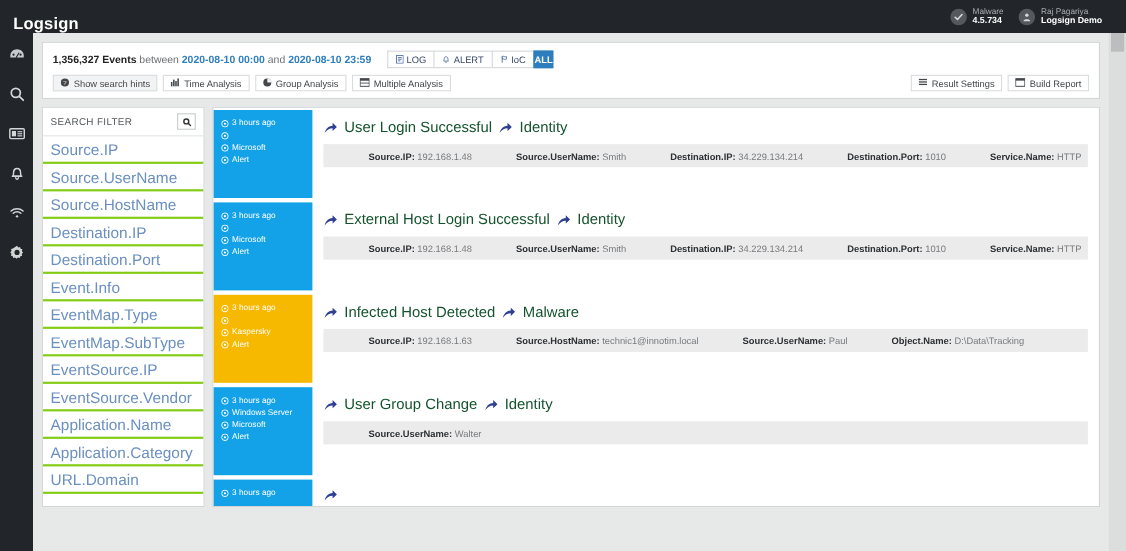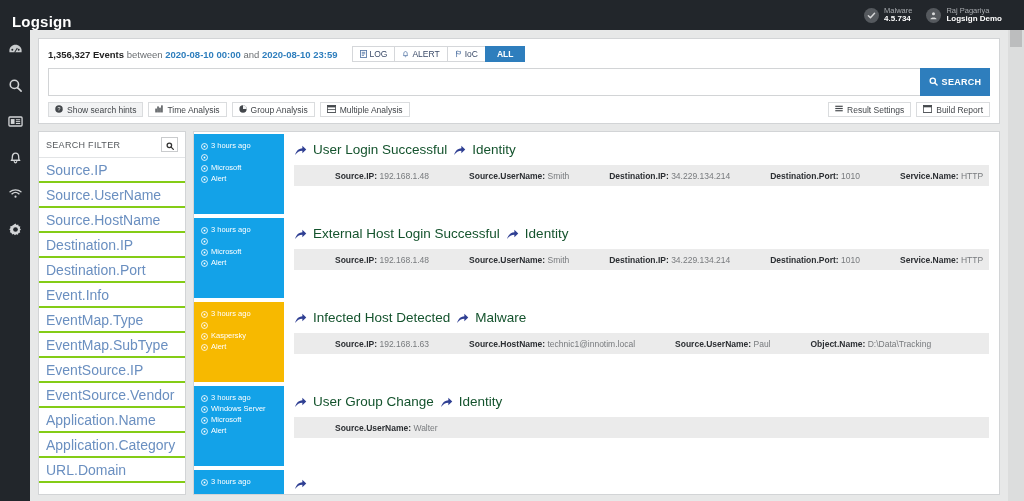--- a/index.html
+++ b/index.html
@@ -72,21 +72,21 @@
   .typetabs { margin-left: 14px; display: flex; height: 16px; }
   .ttab {
     font-size: 8.5px; color: #3a4a68; background: #ffffff;
     border: 1px solid #d5d7da; border-right: none;
     padding: 0 7px; display: flex; align-items: center; gap: 3px;
     height: 16px; white-space: nowrap;
   }
   .ttab:last-child { border-right: 1px solid #d5d7da; }
   .ttab.active {
     background: #2e7ebd; border-color: #2e7ebd; color: #ffffff;
-    font-weight: bold; padding: 0 11px; justify-content: center;
+    font-weight: bold; padding: 0 0; justify-content: center;
   }
   .ttab svg { display:block; }
 
   .sbox { display: flex; margin-top: 6px; height: 28px; }
   .sinput {
     flex: 1; border: 1px solid #d2d4d6; border-right: none;
     font-family: "Liberation Sans", sans-serif; font-size: 11px;
     padding: 0 7px; color: #333; outline: none; background: #fff;
   }
   .sbtn {
@@ -294,32 +294,20 @@
               </svg>
           </span>
           <span>IoC</span>
         </div>
         <div class="ttab active">
           <span>ALL</span>
         </div>
       </div>
     </div>
 
-    <div class="sbox">
-      <input class="sinput" type="text" placeholder="" style="">
-      <button class="sbtn">
-        <span>
-          <svg width="9" height="9" viewBox="0 0 10 10" fill="none" stroke="#fff" stroke-width="1.5">
-              <circle cx="4.2" cy="4.2" r="2.9"></circle>
-              <path d="M6.4 6.4 L9 9" stroke-linecap="round"></path>
-            </svg>
-        </span>
-        <span>SEARCH</span>
-      </button>
-    </div>
 
     <div class="srow3">
       <div class="minibtn">
         <span>
           <svg width="8" height="8" viewBox="0 0 9 9">
               <circle cx="4.5" cy="4.5" r="4.2" fill="#43474b"></circle>
               <text x="4.5" y="6.6" font-size="6" font-family="Liberation Sans, sans-serif" fill="#f2f3f4" text-anchor="middle">?</text>
             </svg>
         </span>
         <span>Show search hints</span>

